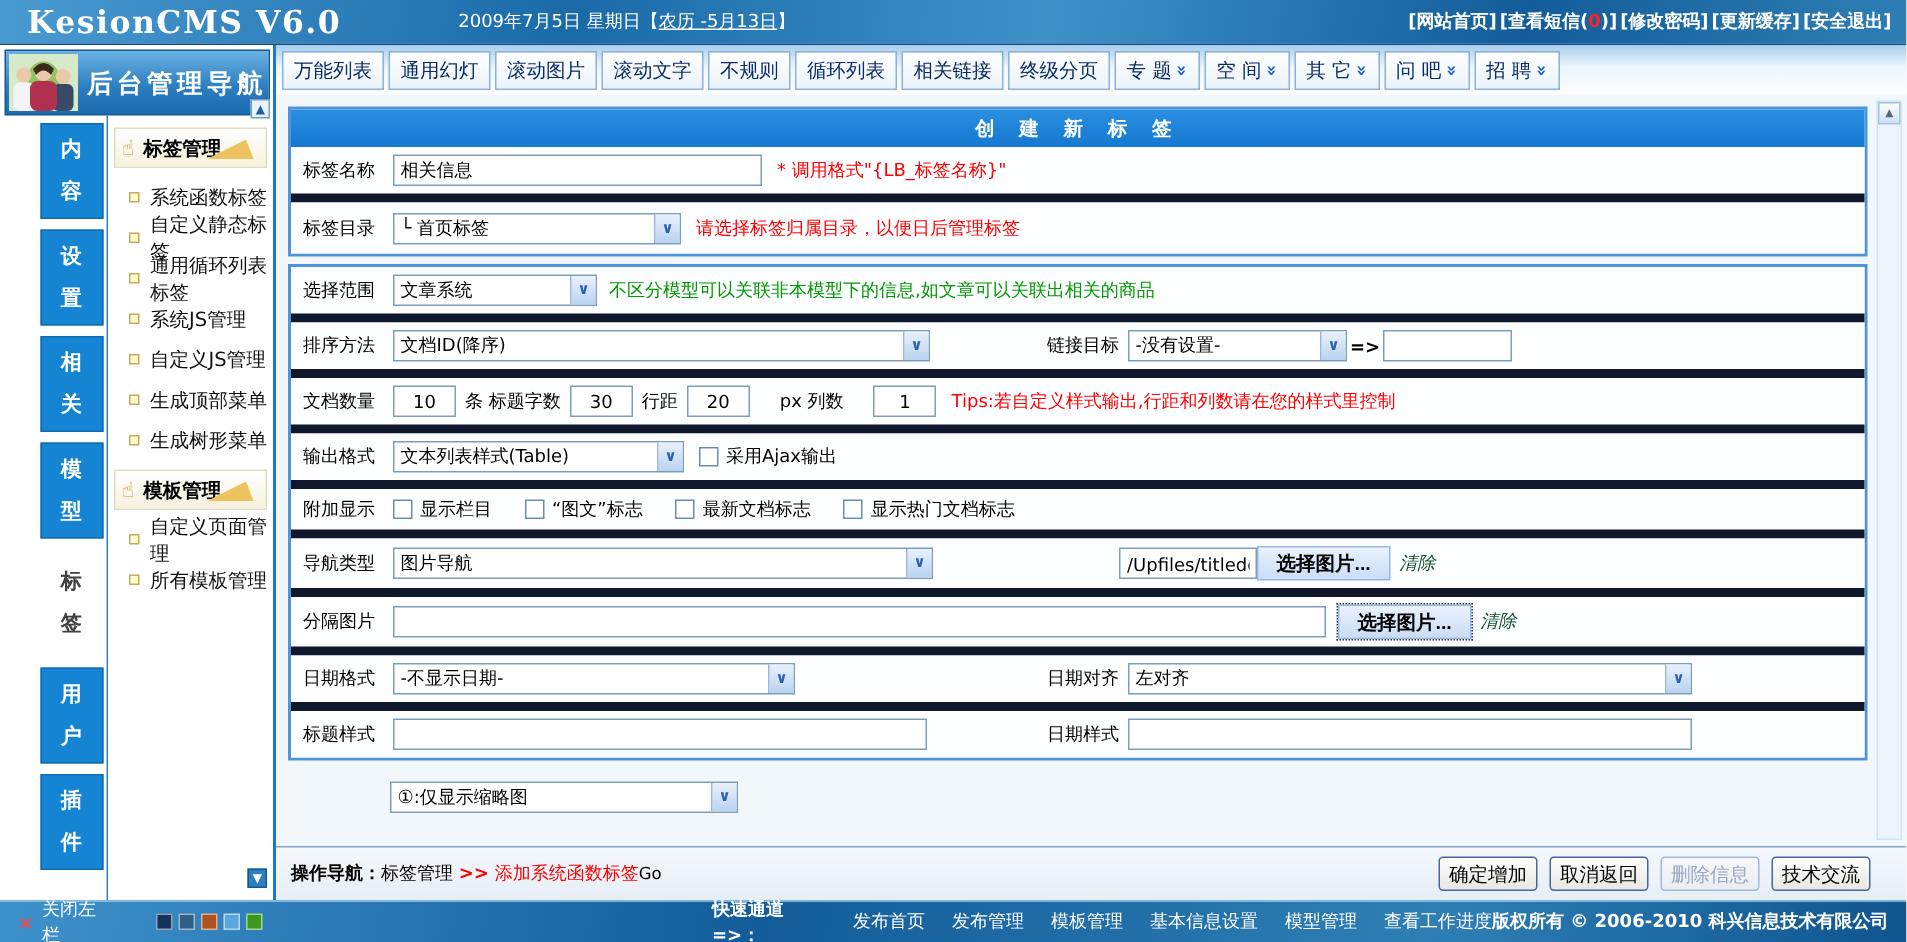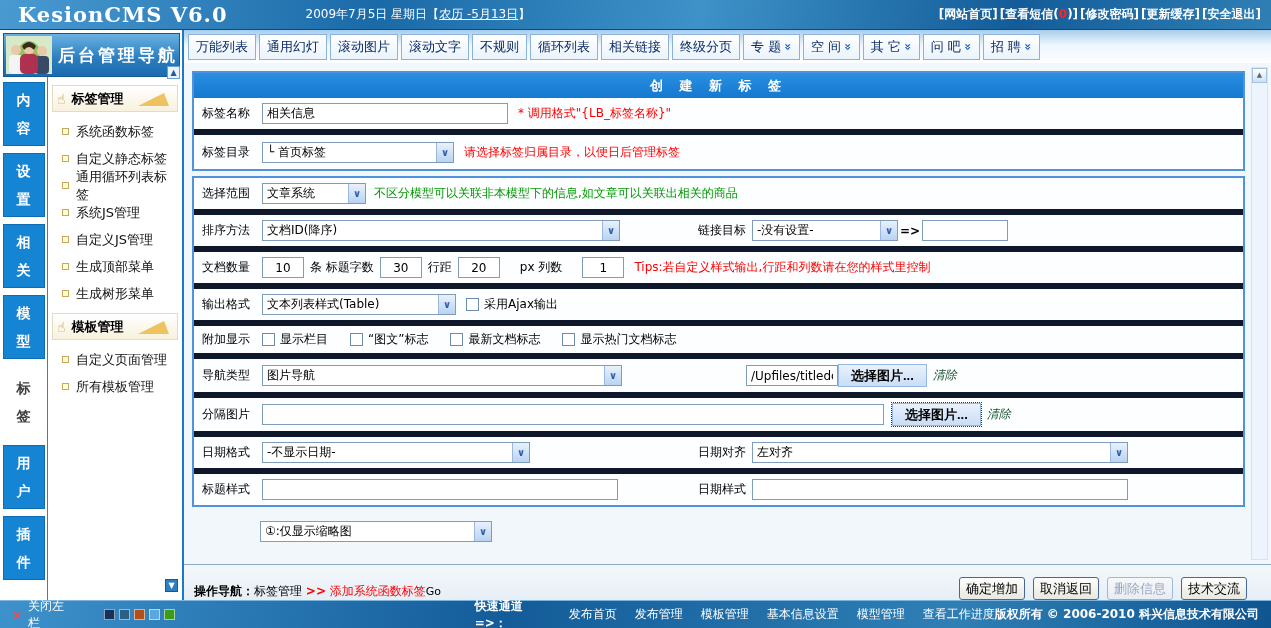--- a/index.html
+++ b/index.html
@@ -26,21 +26,21 @@
   .leftpanel { width:184px; flex:none; display:flex; flex-direction:column; border-right:2px solid #1e78c8; background:#fff; position:relative; }
   .side-header { height:44px; flex:none; margin:3px 2px 0 3px; display:flex; align-items:center;
     background:linear-gradient(180deg,#69b1e2 0%,#2a7cbe 60%,#1a6cb0 100%);
     border:1px solid #15598f; color:#fff; }
   .avatar { width:46px; height:38px; margin-left:2px; flex:none; }
   .side-title { font-size:17px; font-weight:bold; letter-spacing:3px; margin-left:6px; }
   .side-scroll-up { position:absolute; top:36px; right:2px; width:13px; height:13px; background:#eaf2fb; border:1px solid #6f9fd0;
     color:#1c5fa8; font-size:8px; line-height:11px; text-align:center; cursor:pointer; }
   .side-scroll-dn { position:absolute; bottom:8px; right:4px; width:13px; height:13px; background:#2d7fc1; border:1px solid #15598f;
     color:#fff; font-size:8px; line-height:11px; text-align:center; cursor:pointer; }
-  .leftcols { flex:1; display:flex; min-height:0; }
+  .leftcols { flex:1; display:flex; min-height:0;padding-left:24px; }
   .rail { width:48px; flex:none; padding-top:5px; display:flex; flex-direction:column; align-items:center; border-right:1px solid #2d85c8; }
   .rail-btn { width:42px; min-height:64px; margin-bottom:7px; background:#1585d3; color:#fff; font-size:14px; font-weight:bold;
     display:flex; align-items:center; justify-content:center; cursor:pointer; border:1px solid #0f6cb2; }
   .rail-btn .vtxt { display:block; width:1em; word-break:break-all; line-height:28px; text-align:center; }
   .rail-btn.active { background:#fff; color:#404040; border-color:#fff; min-height:72px; }
   .menu { flex:1; padding:8px 4px 0 4px; position:relative; }
   .sec-head { height:27px; display:flex; align-items:center; background:linear-gradient(180deg,#ffffff,#f7f1dd);
     border:1px solid #e2dcc2; margin-bottom:6px; padding:0 4px; cursor:pointer; position:relative; }
   .sec-head .thumb { color:#c8963c; font-size:14px; margin-right:6px; }
   .sec-head .sec-title { font-weight:bold; font-size:13px; }
@@ -77,21 +77,21 @@
   .cb { width:13px; height:13px; border:1px solid #6b8cae; background:#fff; display:inline-block; margin-right:5px; flex:none; cursor:pointer; }
   .cb-group { display:flex; align-items:center; margin-right:22px; }
 
   .pickbtn { border:1px solid #94b8e4; background:linear-gradient(180deg,#eaf2fd,#c9ddf6); height:23px; padding:0 12px;
     font-size:13px; font-weight:bold; cursor:pointer; white-space:nowrap; }
   .clear-link { color:#14532d; margin-left:6px; cursor:pointer; white-space:nowrap;font-style:italic; }
 
   .thumb-row { margin:14px 0 0 68px; }
 
   
-  .opbar { flex:none; height:36px; display:flex; align-items:flex-end; border-top:1px solid #8aa8c8;
+  .opbar { flex:none; height:36px; display:flex; align-items:center; border-top:1px solid #8aa8c8;
     background:linear-gradient(180deg,#f4f8fc,#e6eef6); padding:0 24px 0 10px; }
   .opnav { white-space:nowrap; }
   .opnav .b { font-weight:bold; }
   .opnav .red { color:#f00; }
   .opnav .go { font-size:11px; }
   .opbtns { margin-left:auto; display:flex; gap:8px; }
   .xpbtn { min-width:66px; height:23px; border:1px solid #46679e; border-radius:3px;
     background:linear-gradient(180deg,#fefefd,#e8e8e0); font-size:13px; cursor:pointer; padding:0 6px; color:#000; font-family:inherit; }
   .xpbtn.disabled { border-color:#9db9d9; color:#9aa8bf; background:linear-gradient(180deg,#f6f8fa,#e9edf2); cursor:default; }
 
@@ -262,21 +262,21 @@
                 <span class="sval">└ 首页标签</span>
                 <span class="chev">∨</span>
               </span>
             <span class="note-red">请选择标签归属目录，以便日后管理标签</span>
           </div>
         </section>
 
         <section class="formbox">
           <div class="row">
             <span class="lbl">选择范围</span>
-            <span class="select" style="width:104px;">
+            <span class="select" style="width:136px;">
                 <span class="sval">文章系统</span>
                 <span class="chev">∨</span>
               </span>
             <span class="note-green">不区分模型可以关联非本模型下的信息,如文章可以关联出相关的商品</span>
           </div>
           <div class="row">
             <span class="lbl">排序方法</span>
             <span class="select" style="width:358px;">
                 <span class="sval">文档ID(降序)</span>
                 <span class="chev">∨</span>

